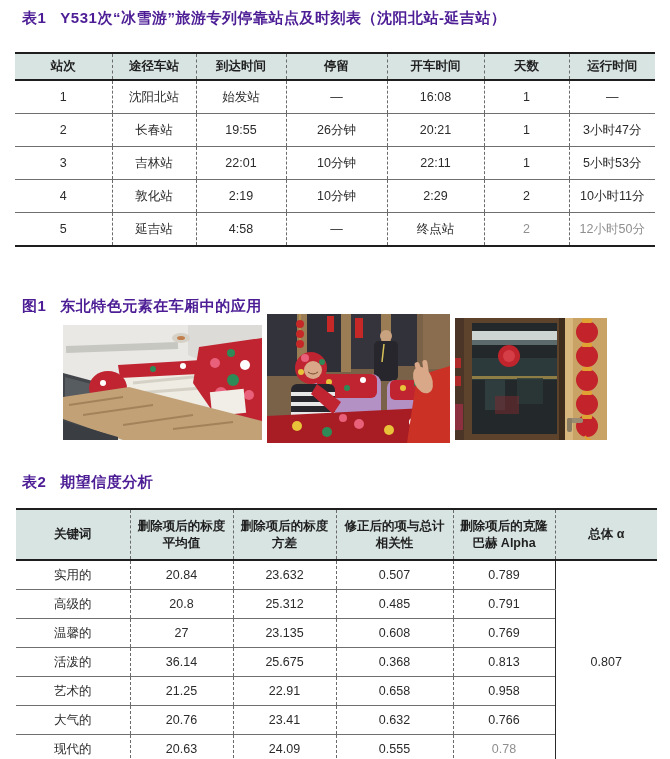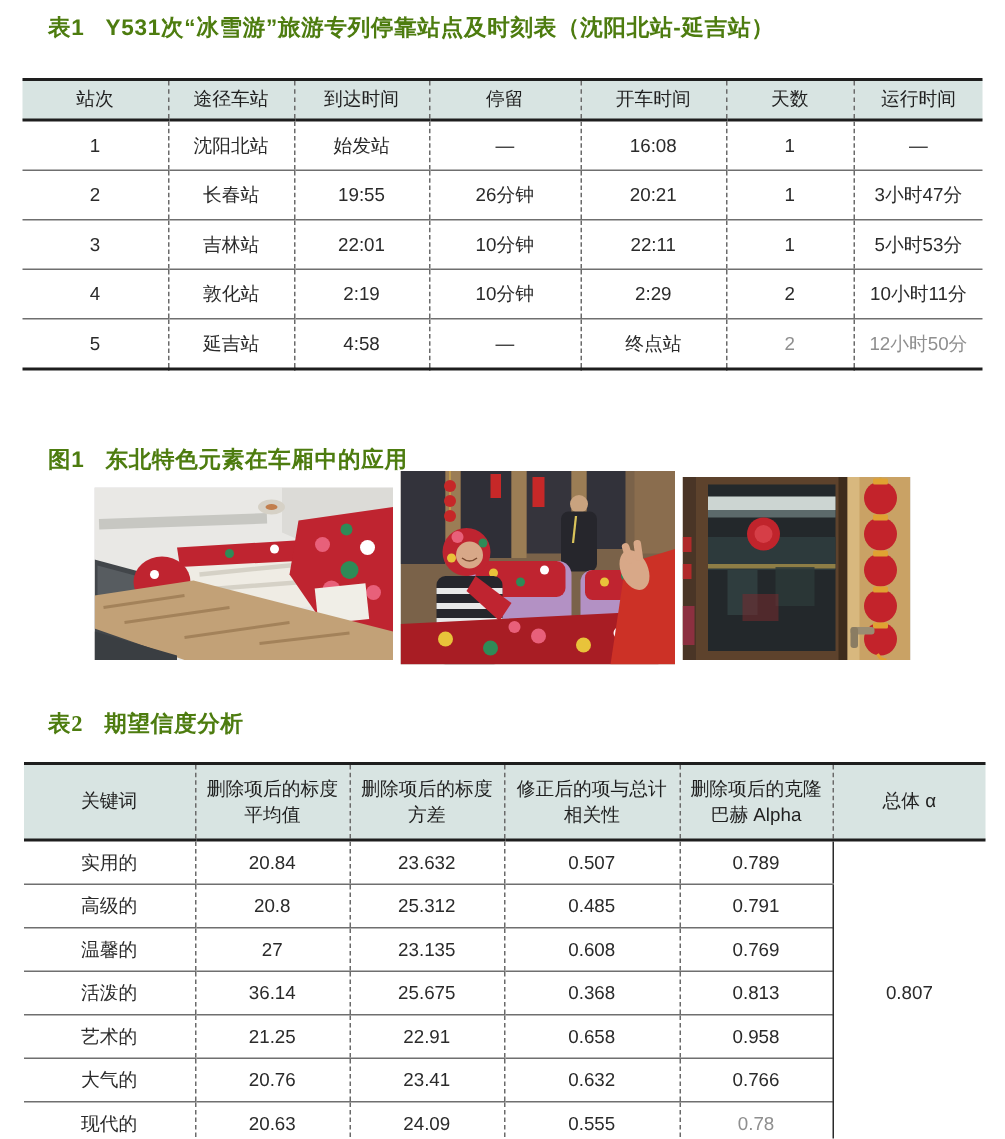--- a/index.html
+++ b/index.html
@@ -1,33 +1,33 @@
 <!DOCTYPE html>
 <html><head>
 <meta charset="utf-8">
 <style>
   html,body{margin:0;padding:0;}
   body{
     width:670px;height:759px;position:relative;background:#ffffff;
     font-family:"Liberation Sans",sans-serif;color:#1c1c1c;
     -webkit-font-smoothing:antialiased;
   }
-  .caption{position:absolute;left:32px;font-weight:bold;font-size:15px;color:#4d7c0f;letter-spacing:.5px;}
+  .caption{position:absolute;left:22px;font-weight:bold;font-size:15px;color:#4c1d95;letter-spacing:.5px;}
   .cap-label{display:inline-block;margin-right:14px;}
   #cap-table1{top:9px;}
   #cap-figure1{top:281px;margin-top:16px;}
-  #cap-table2{top:473px;font-family:Liberation Serif, serif;}
+  #cap-table2{top:473px;}
 
   table.tbl{
     position:absolute;border-collapse:collapse;table-layout:fixed;
     border-top:2px solid #1e1e1e;border-bottom:2px solid #1e1e1e;
     font-size:12.5px;text-align:center;color:#2b2b2b;
   }
   .tbl th{
-    background:#d8e4e2;font-weight:normal;color:#1f1f1f;
+    background:#d8e4e2;font-weight:bold;color:#1f1f1f;
     border-bottom:2px solid #1e1e1e;padding:0 2px;
   }
   .tbl td{border-bottom:1px solid #6f6f6f;padding:0 2px;}
   .tbl tr:last-child td{border-bottom:none;}
   .tbl th,.tbl td{border-right:1px dashed #6a6a6a;}
   .tbl th:last-child,.tbl td:last-child{border-right:none;}
 
   #table1{left:15px;top:52px;width:640px;}
   #table1 th{height:25px;}
   #table1 td{height:32px;}

